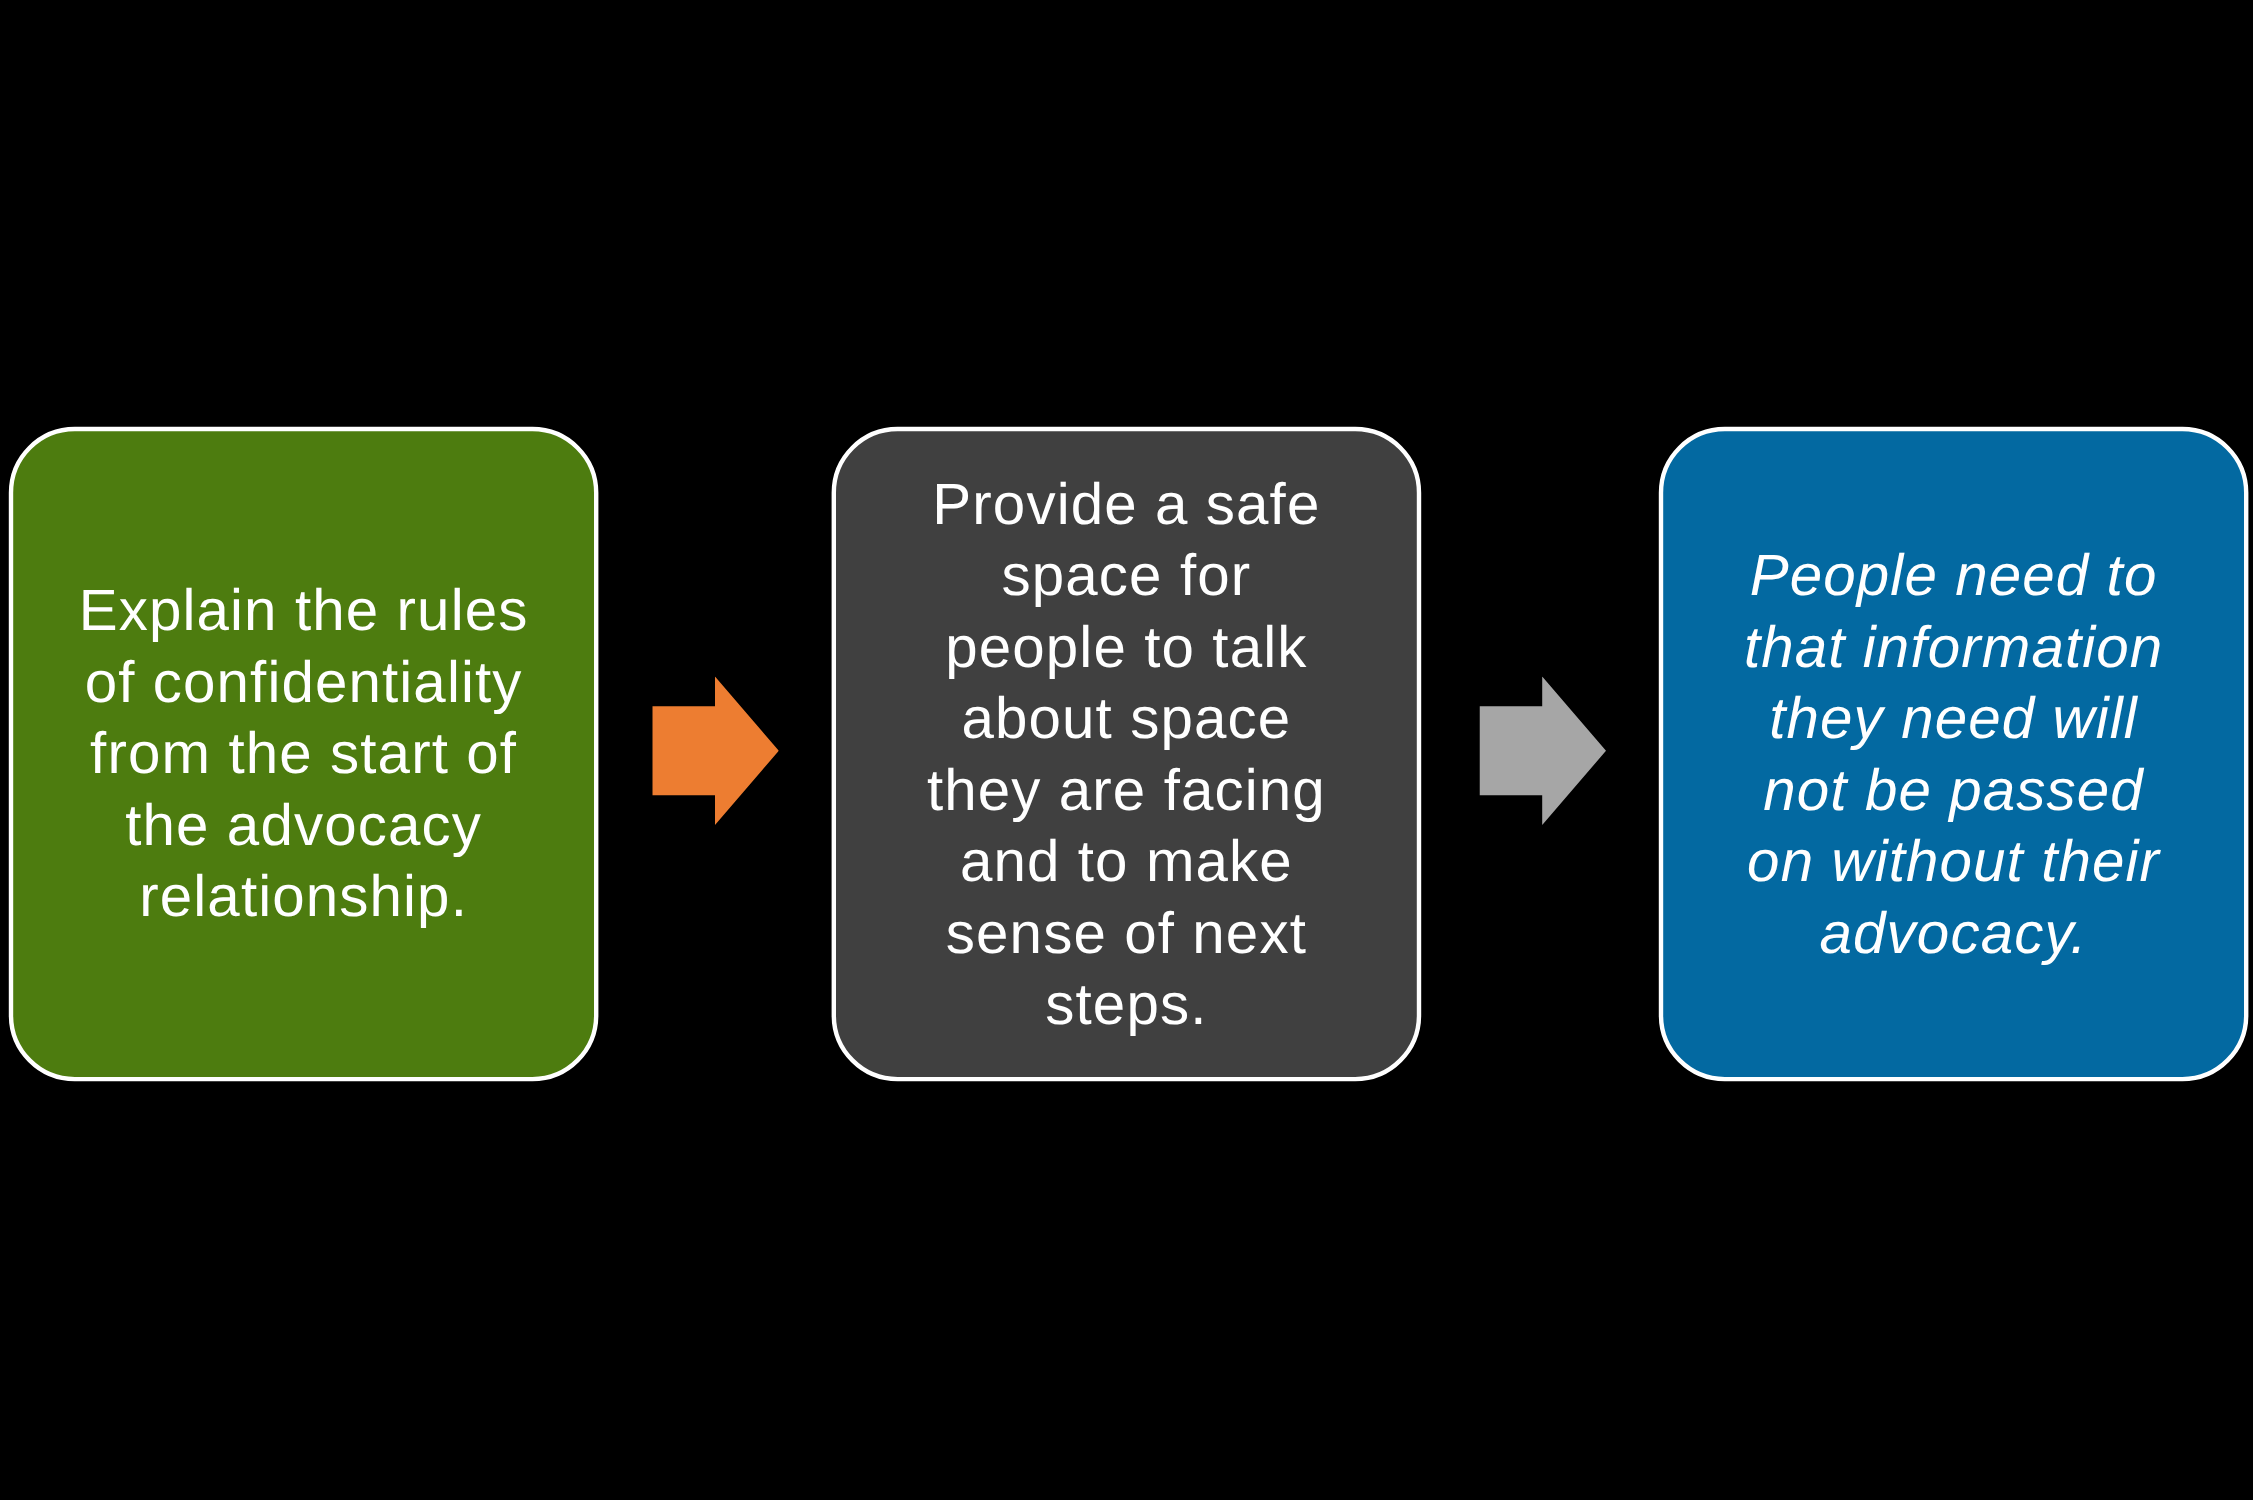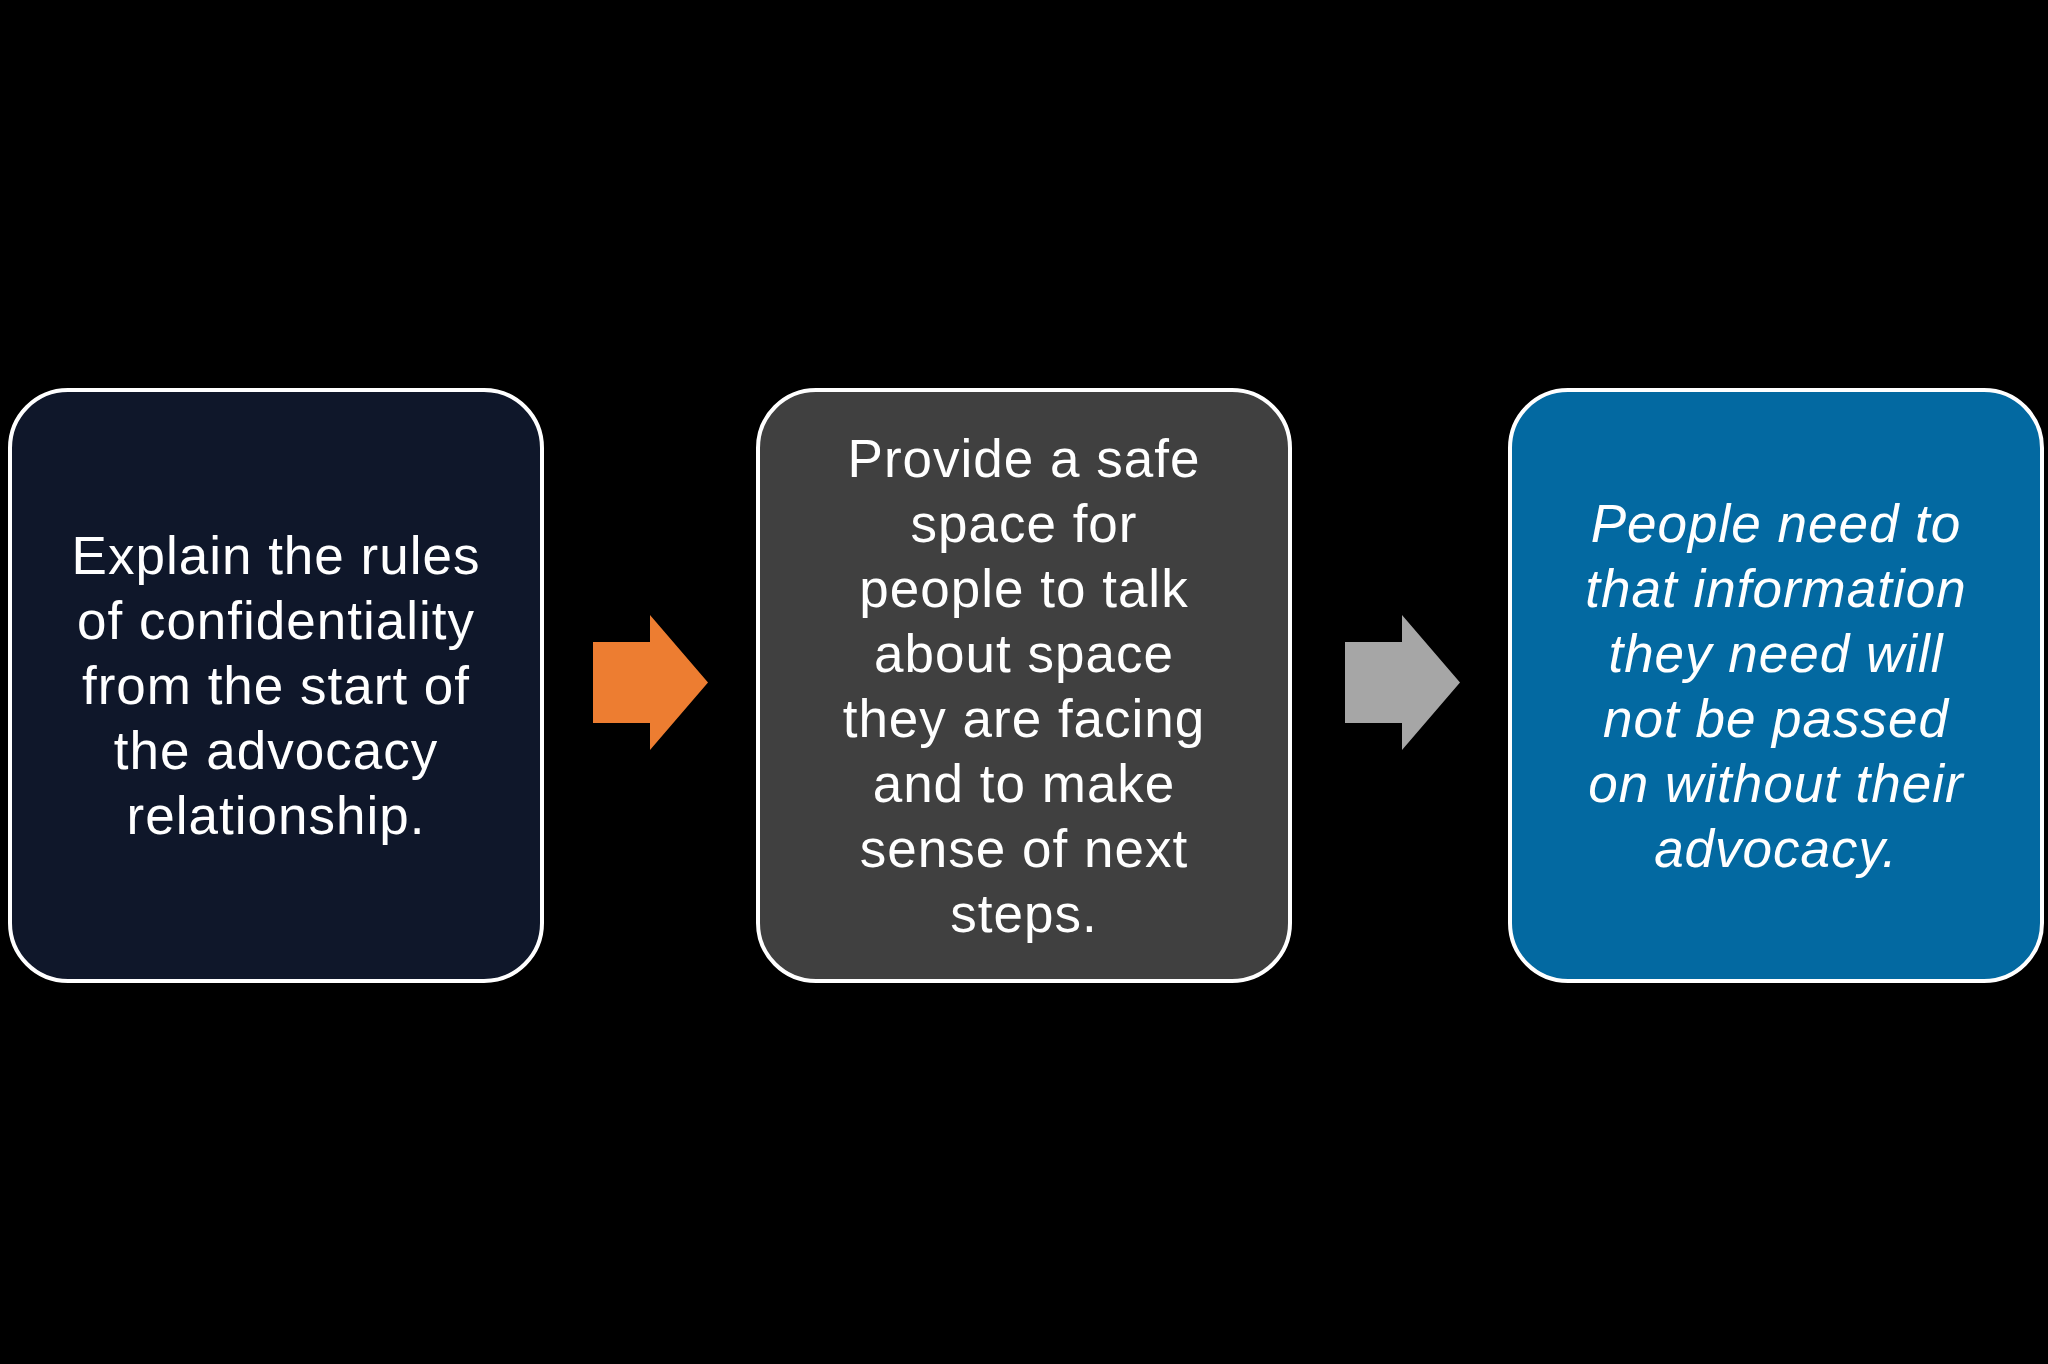--- a/index.html
+++ b/index.html
@@ -30,21 +30,21 @@
     text-align: center;
     color: #FFFFFF;
   }
   .step-box .line {
     font-size: 53px;
     line-height: 65px;
     letter-spacing: 1px;
     white-space: nowrap;
     font-weight: 400;
   }
-  .box-1 { left: 8px;    background: #0f172a; }
+  .box-1 { left: 8px;    background: #4d7c0f; }
   .box-2 { left: 756px;  background: #404040; }
   .box-3 { left: 1508px; background: #0369a1; font-style: italic; }
 
   .flow-arrow {
     position: absolute;
     top: 615px;
     width: 115px;
     height: 135px;
   }
   .arrow-1 { left: 593px; }

